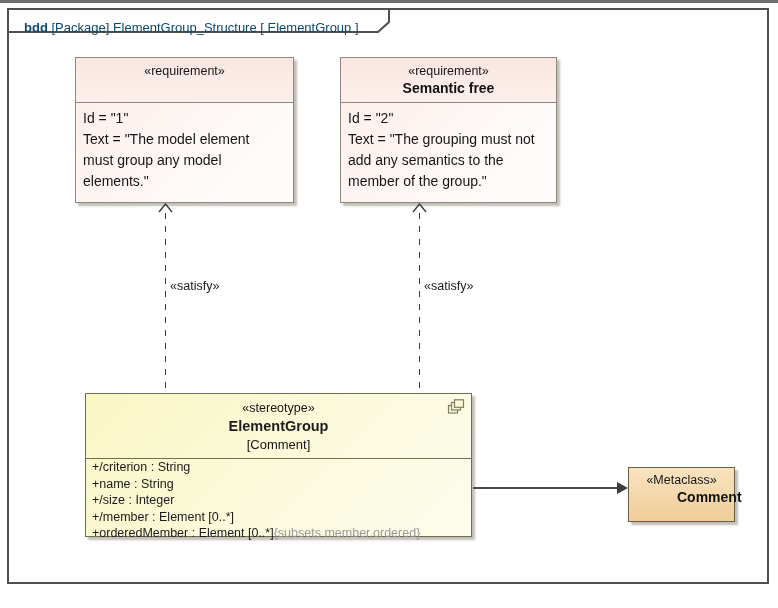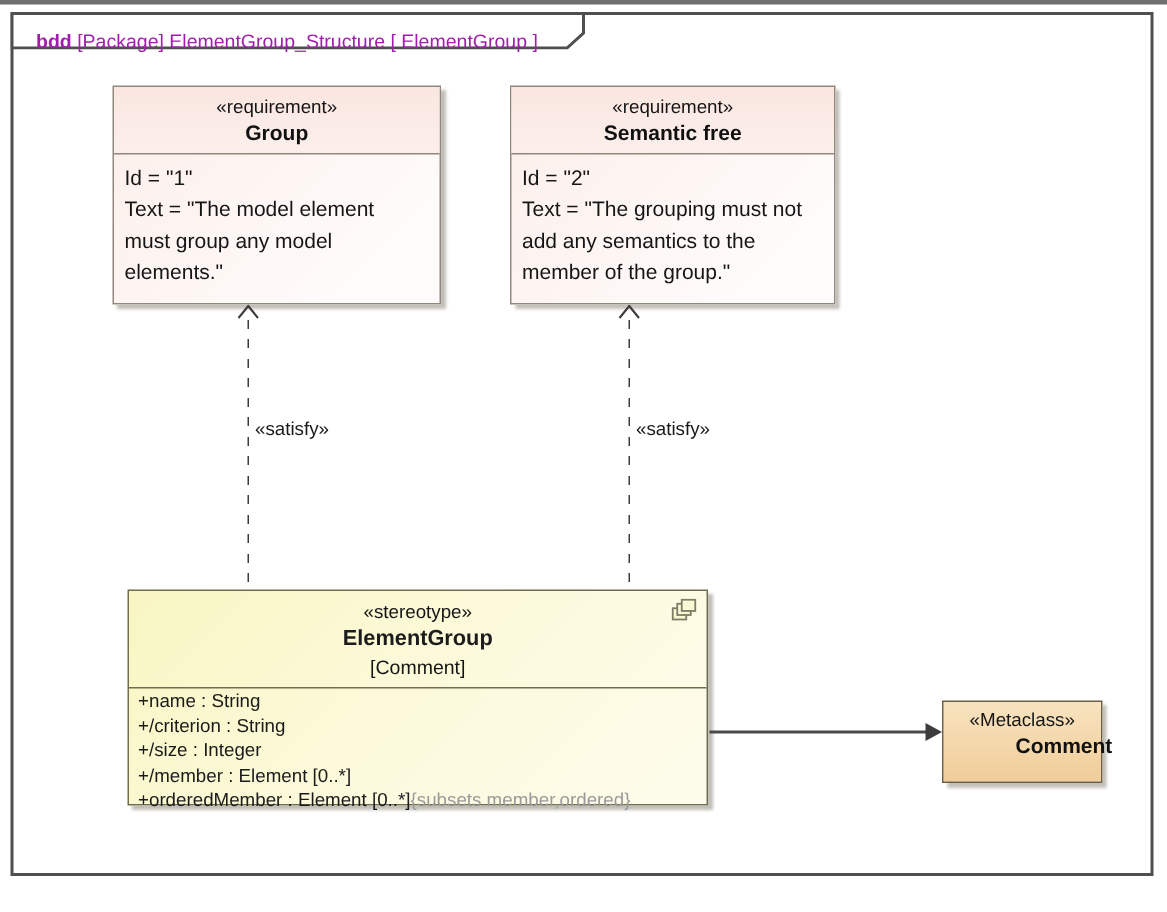--- a/index.html
+++ b/index.html
@@ -12,21 +12,21 @@
   .abs{position:absolute;}
 
   
   .top-edge{left:0;top:0;width:778px;height:3px;background:#6f6f6f;}
 
   
   .frame{left:7px;top:8px;width:758px;height:572px;border:2px solid #4f4f4f;background:#ffffff;}
   .frame-tab{left:7px;top:8px;width:384px;height:25px;}
   .frame-tab svg{display:block;}
   .tab-text{
-    left:17px;top:12px;font-size:13px;white-space:nowrap;color:#a21caf;
+    left:17px;top:12px;font-size:13px;white-space:nowrap;color:#0c4a6e;
   }
   .tab-text b{font-weight:bold;}
 
   
   .node{box-sizing:border-box;}
   .shadowed{box-shadow:3px 3px 2px #c2beb8;}
 
   
   .req{border:1px solid #90887d;background:linear-gradient(135deg,#fceee9 0%,#fefbfa 80%);}
   .req-header{
@@ -88,21 +88,20 @@
 <div class="abs frame-tab">
   <svg width="384" height="25" viewBox="0 0 384 25">
     <path d="M1 1 H382 V14 L371 24 H1 Z" fill="#ffffff" stroke="#4f4f4f" stroke-width="2"></path>
   </svg>
   <span class="abs tab-text"><b>bdd</b>&nbsp;<span>[Package] ElementGroup_Structure [ ElementGroup ]</span></span>
 </div>
 
 <div class="abs node req shadowed" style="left:75px;top:57px;width:219px;height:146px">
   <div class="req-header">
     <div class="stereo">«requirement»</div>
-    <div class="node-name">Group</div>
   </div>
   <div class="req-body">
     <div>Id = "1"</div>
     <div class="req-text">Text = "The model element must group any model elements."</div>
   </div>
 </div>
 
 <div class="abs node req shadowed" style="left:340px;top:57px;width:217px;height:146px">
   <div class="req-header">
     <div class="stereo">«requirement»</div>
@@ -131,22 +130,22 @@
     <div class="stereo">«stereotype»</div>
     <div class="big-name">ElementGroup</div>
     <div class="base-name">[Comment]</div>
     <svg class="stack-icon" width="18" height="16" viewBox="0 0 18 16">
       <rect x="1.5" y="6.5" width="9" height="7.5" fill="#fbf8d4" stroke="#7d7d68" stroke-width="1.2"></rect>
       <rect x="4.5" y="3.5" width="9" height="7.5" fill="#fbf8d4" stroke="#7d7d68" stroke-width="1.2"></rect>
       <rect x="7.5" y="0.8" width="9" height="7.5" fill="#fbf8d4" stroke="#7d7d68" stroke-width="1.2"></rect>
     </svg>
   </div>
   <div>
+    <div class="attr-line">+/criterion : String</div>
     <div class="attr-line">+name : String</div>
-    <div class="attr-line">+/criterion : String</div>
     <div class="attr-line">+/size : Integer</div>
     <div class="attr-line">+/member : Element [0..*]</div>
     <div class="attr-line"><span>+orderedMember : Element [0..*]</span><span class="attr-suffix">{subsets member,ordered}</span></div>
   </div>
 </div>
 
 <div class="abs ext-line" style="left:473px;top:487px;width:145px"></div>
 <div class="abs ext-head" style="left:617px;top:482px"></div>
 
 <div class="abs node metaclass shadowed" style="left:628px;top:467px;width:107px;height:55px">

